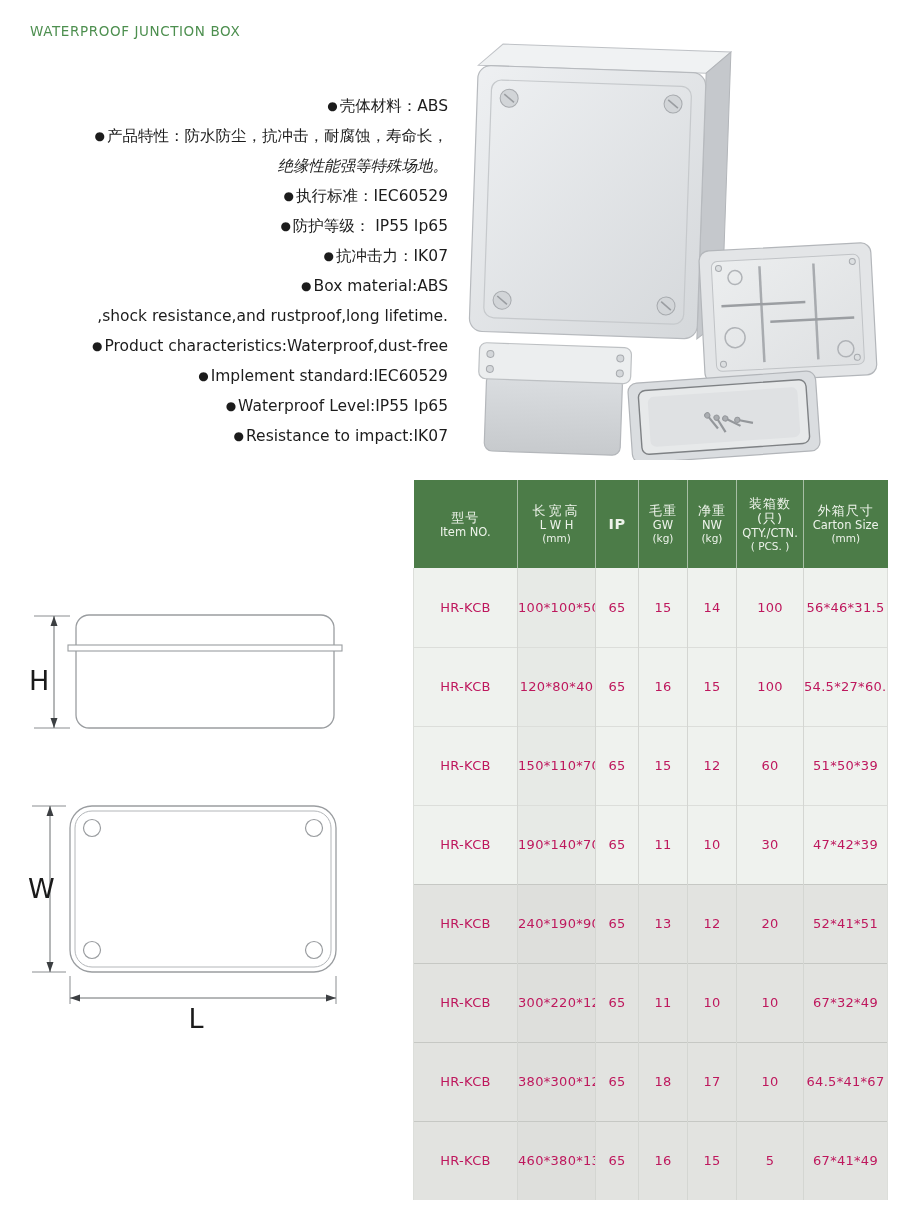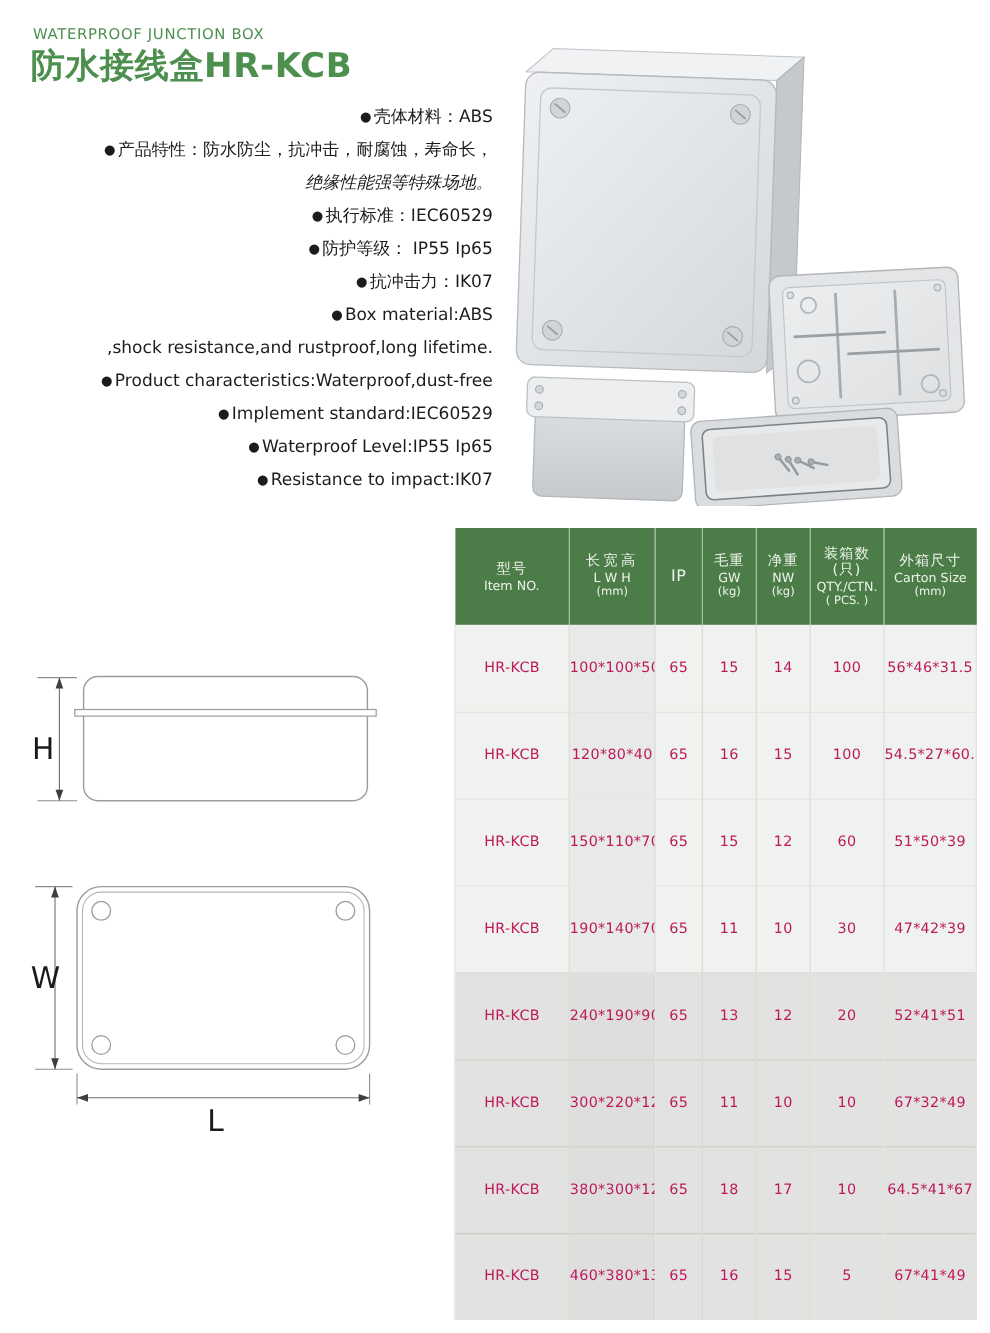--- a/index.html
+++ b/index.html
@@ -41,21 +41,21 @@
     border-collapse:collapse; table-layout:fixed;
   }
   .spec-table thead th {
     background:#4c7c48; height:88px; vertical-align:middle; text-align:center;
     font-weight:normal; color:#edf3ea; padding:0;
     border-left:1px solid rgba(255,255,255,.5);
   }
   .spec-table thead th:first-child { border-left:none; }
   .spec-table th .cn   { display:block; font-size:13px; line-height:15px; letter-spacing:1px; }
   .spec-table th .cn.sp{ letter-spacing:3px; }
-  .spec-table th .cn.big{ font-size:14.5px; font-weight:normal; letter-spacing:.5px; }
+  .spec-table th .cn.big{ font-size:14.5px; font-weight:bold; letter-spacing:.5px; }
   .spec-table th .en   { display:block; font-size:11.5px; line-height:14px; }
   .spec-table th .unit { display:block; font-size:10.5px; line-height:13px; }
   .spec-table tbody td {
     height:79px; text-align:center; vertical-align:middle;
     font-size:13px; color:#be185d; letter-spacing:.3px;
     border-left:1px solid #d4d6d2; border-right:1px solid #d4d6d2;
     padding:0; overflow:hidden; white-space:nowrap;
   }
   .spec-table tbody tr.light td { background:#eff2ee; border-top:1px solid #dcdeda; }
   .spec-table tbody tr.light td.c1 { background:#e7eae6; }
@@ -64,21 +64,20 @@
   .spec-table tbody tr.first td { border-top:none; }
   .spec-table tbody td:first-child { border-left:1px solid #dcdeda; }
   .spec-table tbody td:last-child  { border-right:1px solid #dcdeda; }
 </style>
 </head>
 <body>
 
 <div class="page">
 
   <div class="kicker">WATERPROOF JUNCTION BOX</div>
-  <div class="title">防水接线盒HR-KCB</div>
 
   <div class="specs">
     <div class="spec-line"><span class="blt">●</span><span>壳体材料：ABS</span></div>
     <div class="spec-line"><span class="blt">●</span><span>产品特性：防水防尘，抗冲击，耐腐蚀，寿命长，</span></div>
     <div class="spec-line indent"><span>绝缘性能强等特殊场地。</span></div>
     <div class="spec-line"><span class="blt">●</span><span>执行标准：IEC60529</span></div>
     <div class="spec-line"><span class="blt">●</span><span>防护等级： IP55 Ip65</span></div>
     <div class="spec-line"><span class="blt">●</span><span>抗冲击力：IK07</span></div>
     <div class="spec-line"><span class="blt">●</span><span>Box material:ABS</span></div>
     <div class="spec-line"><span>,shock resistance,and rustproof,long lifetime.</span></div>

